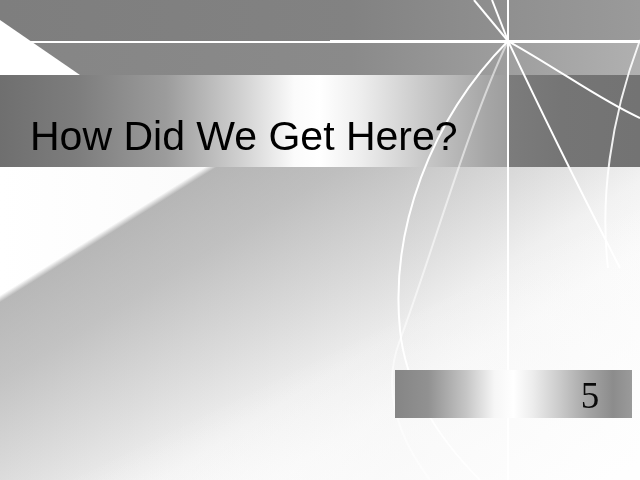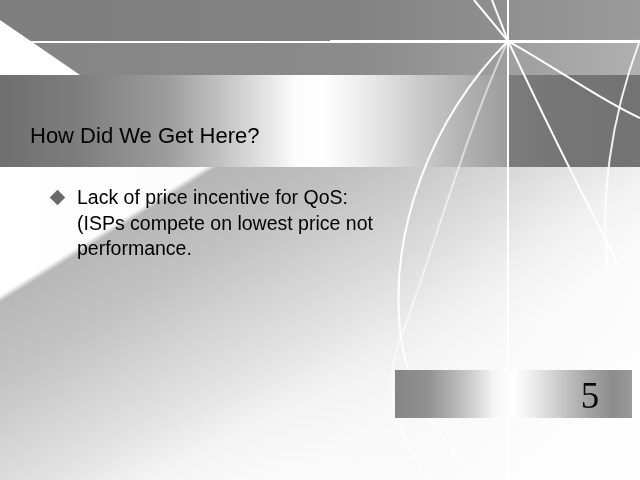--- a/index.html
+++ b/index.html
@@ -107,21 +107,21 @@
   
   .titleband-dark {
     position: absolute;
     left: 508px; top: 75px;
     width: 132px; height: 92px;
     background-image: linear-gradient(to right, #7c7c7c 0%, #757575 40%, #737373 100%);
   }
   .title-text {
     position: absolute;
     left: 30px; top: 117px;
-    font-size: 22px;
+    font-size: 41px;
     line-height: 38px;
     color: #000000;
     letter-spacing: 0px;
     white-space: nowrap;
   }
 
   
   .bullets {
     position: absolute;
     left: 52px; top: 185px;
@@ -219,22 +219,18 @@
 
       <path d="M 508 41 C 470 120, 430 260, 400 340 C 380 392, 400 440, 430 480" opacity="0.55"></path>
 
       <path d="M 640 40 C 610 120, 600 200, 608 268" opacity="0.9"></path>
     </g>
   </svg>
 
   <div class="title-text">How Did We Get Here?</div>
 
   <div class="bullets">
-    <div class="bullet-row">
-      <div class="bullet-marker"></div>
-      <div class="bullet-text">Lack of price incentive for QoS: (ISPs compete on lowest price not performance.</div>
-    </div>
   </div>
 
   <div class="pagenum-band"></div>
   <div class="pagenum-text">5</div>
 
 </div>
 
 </body></html>

